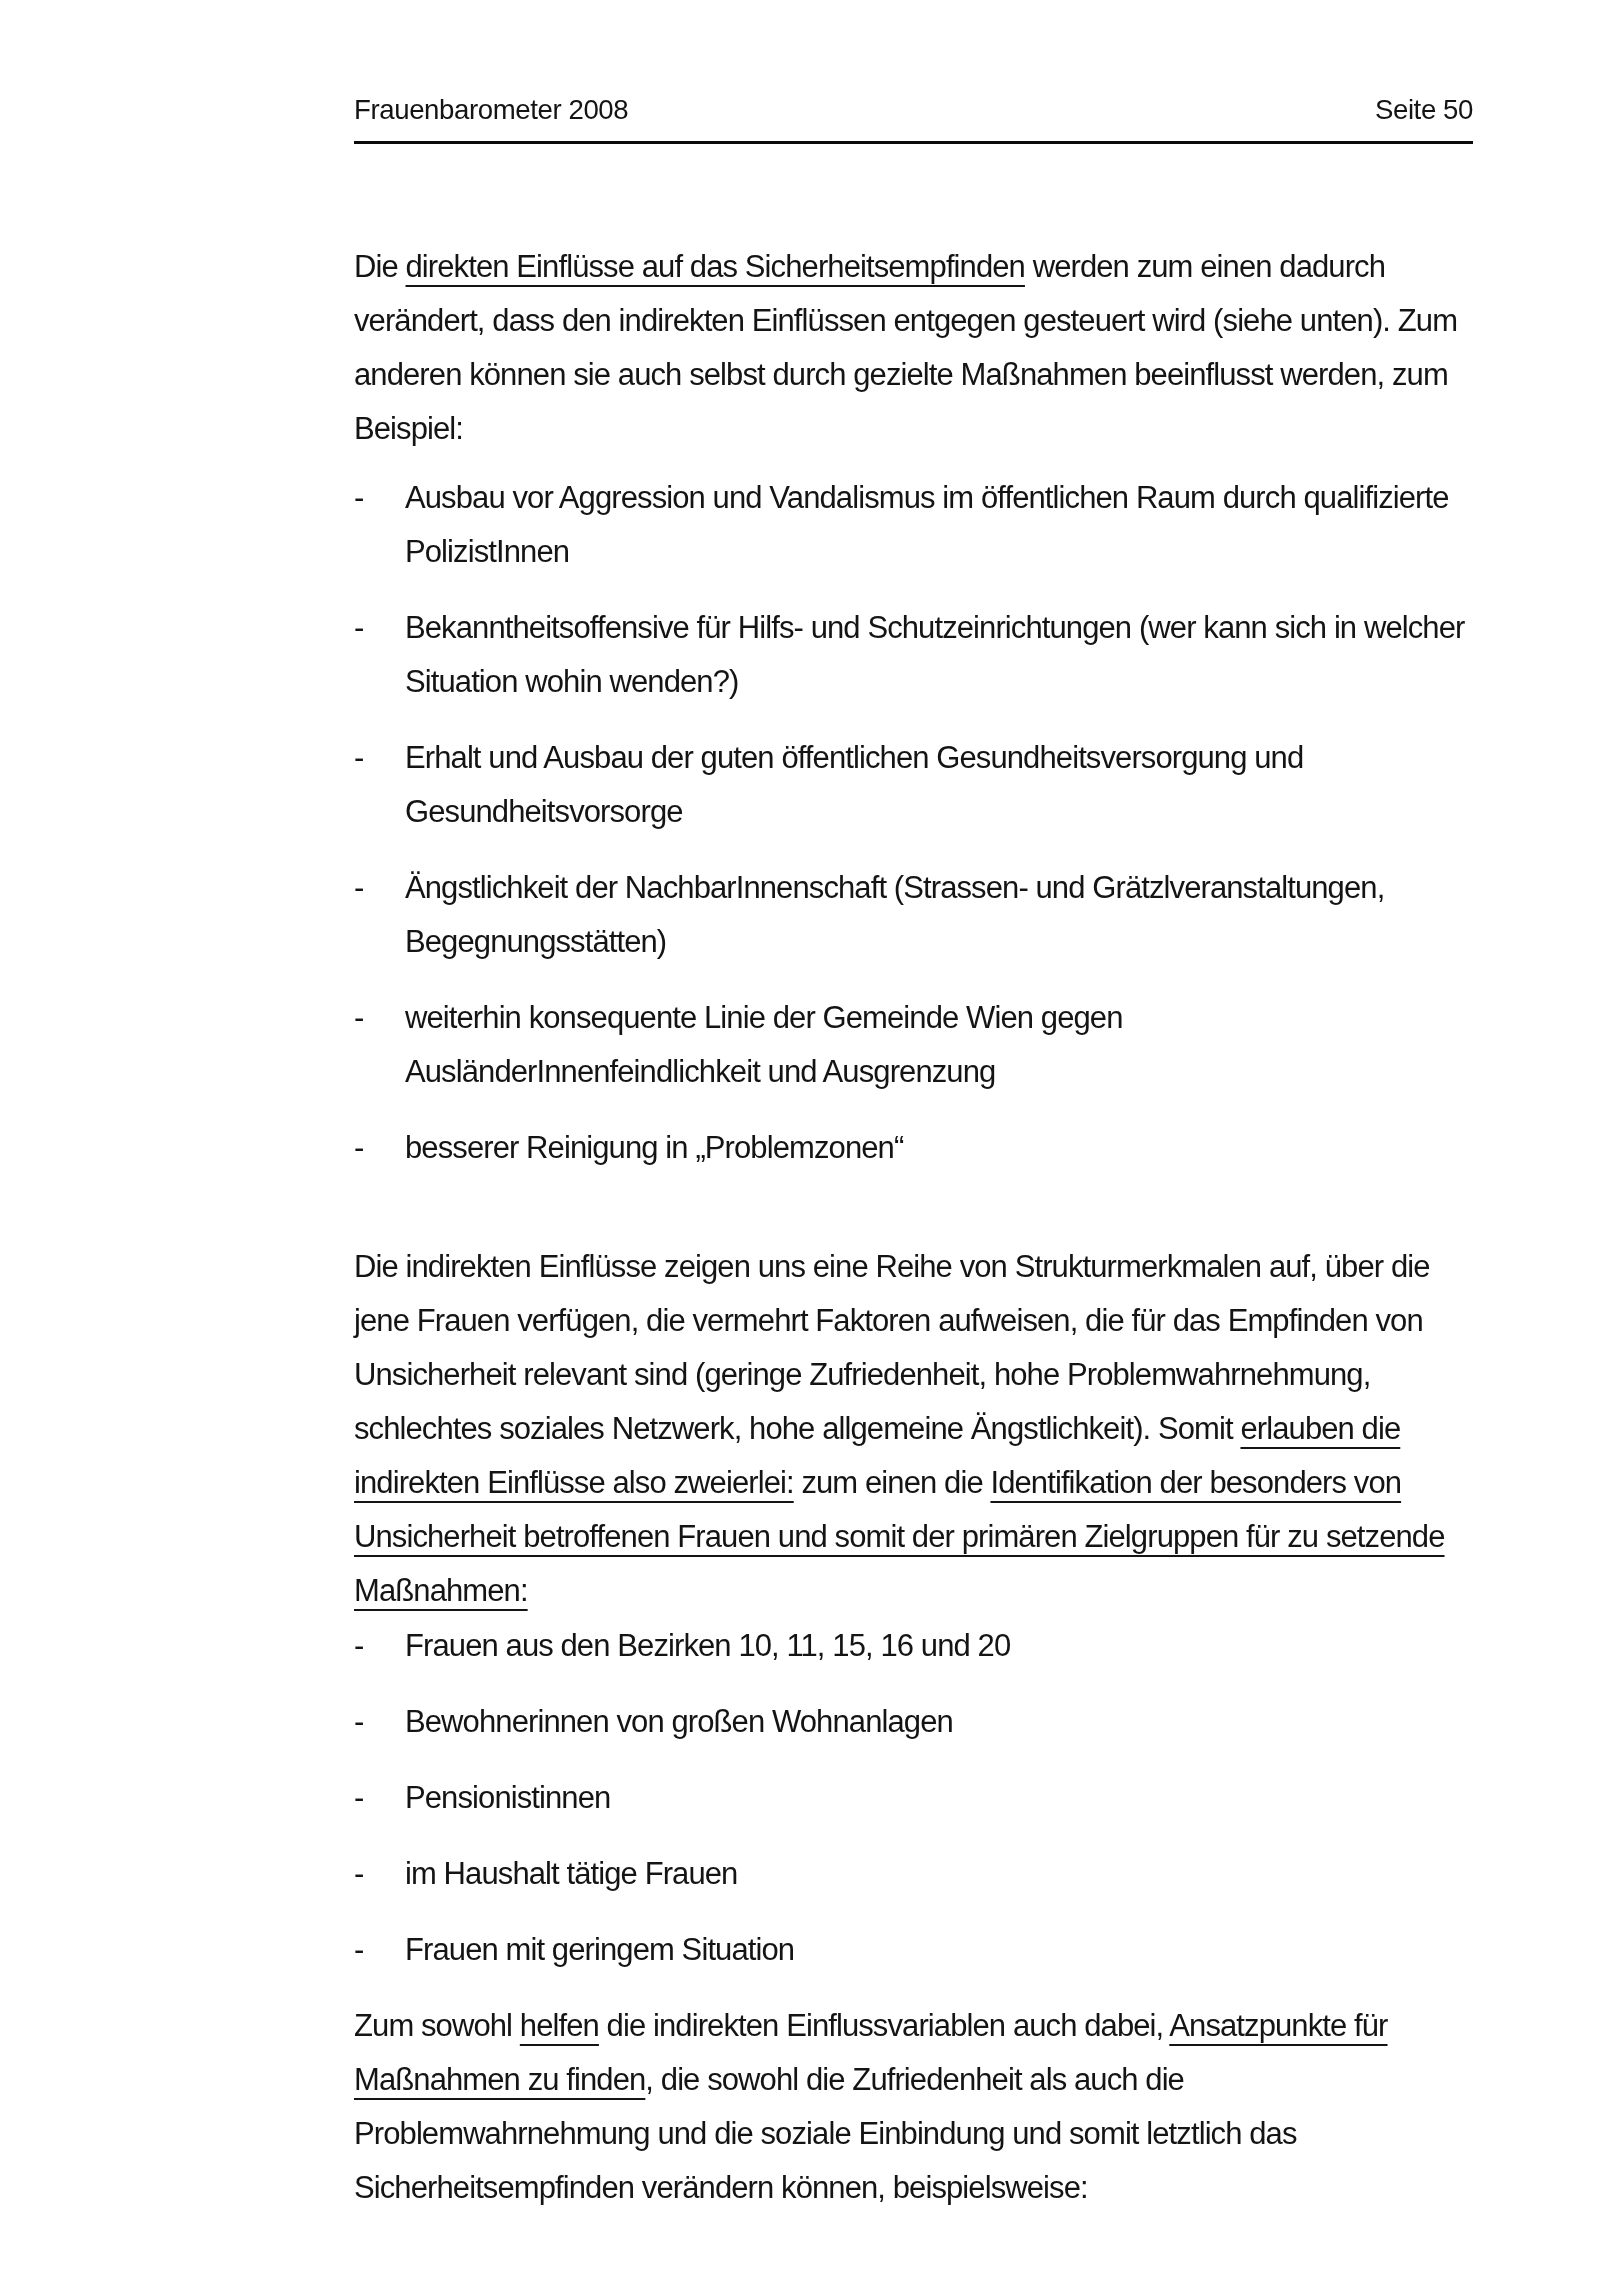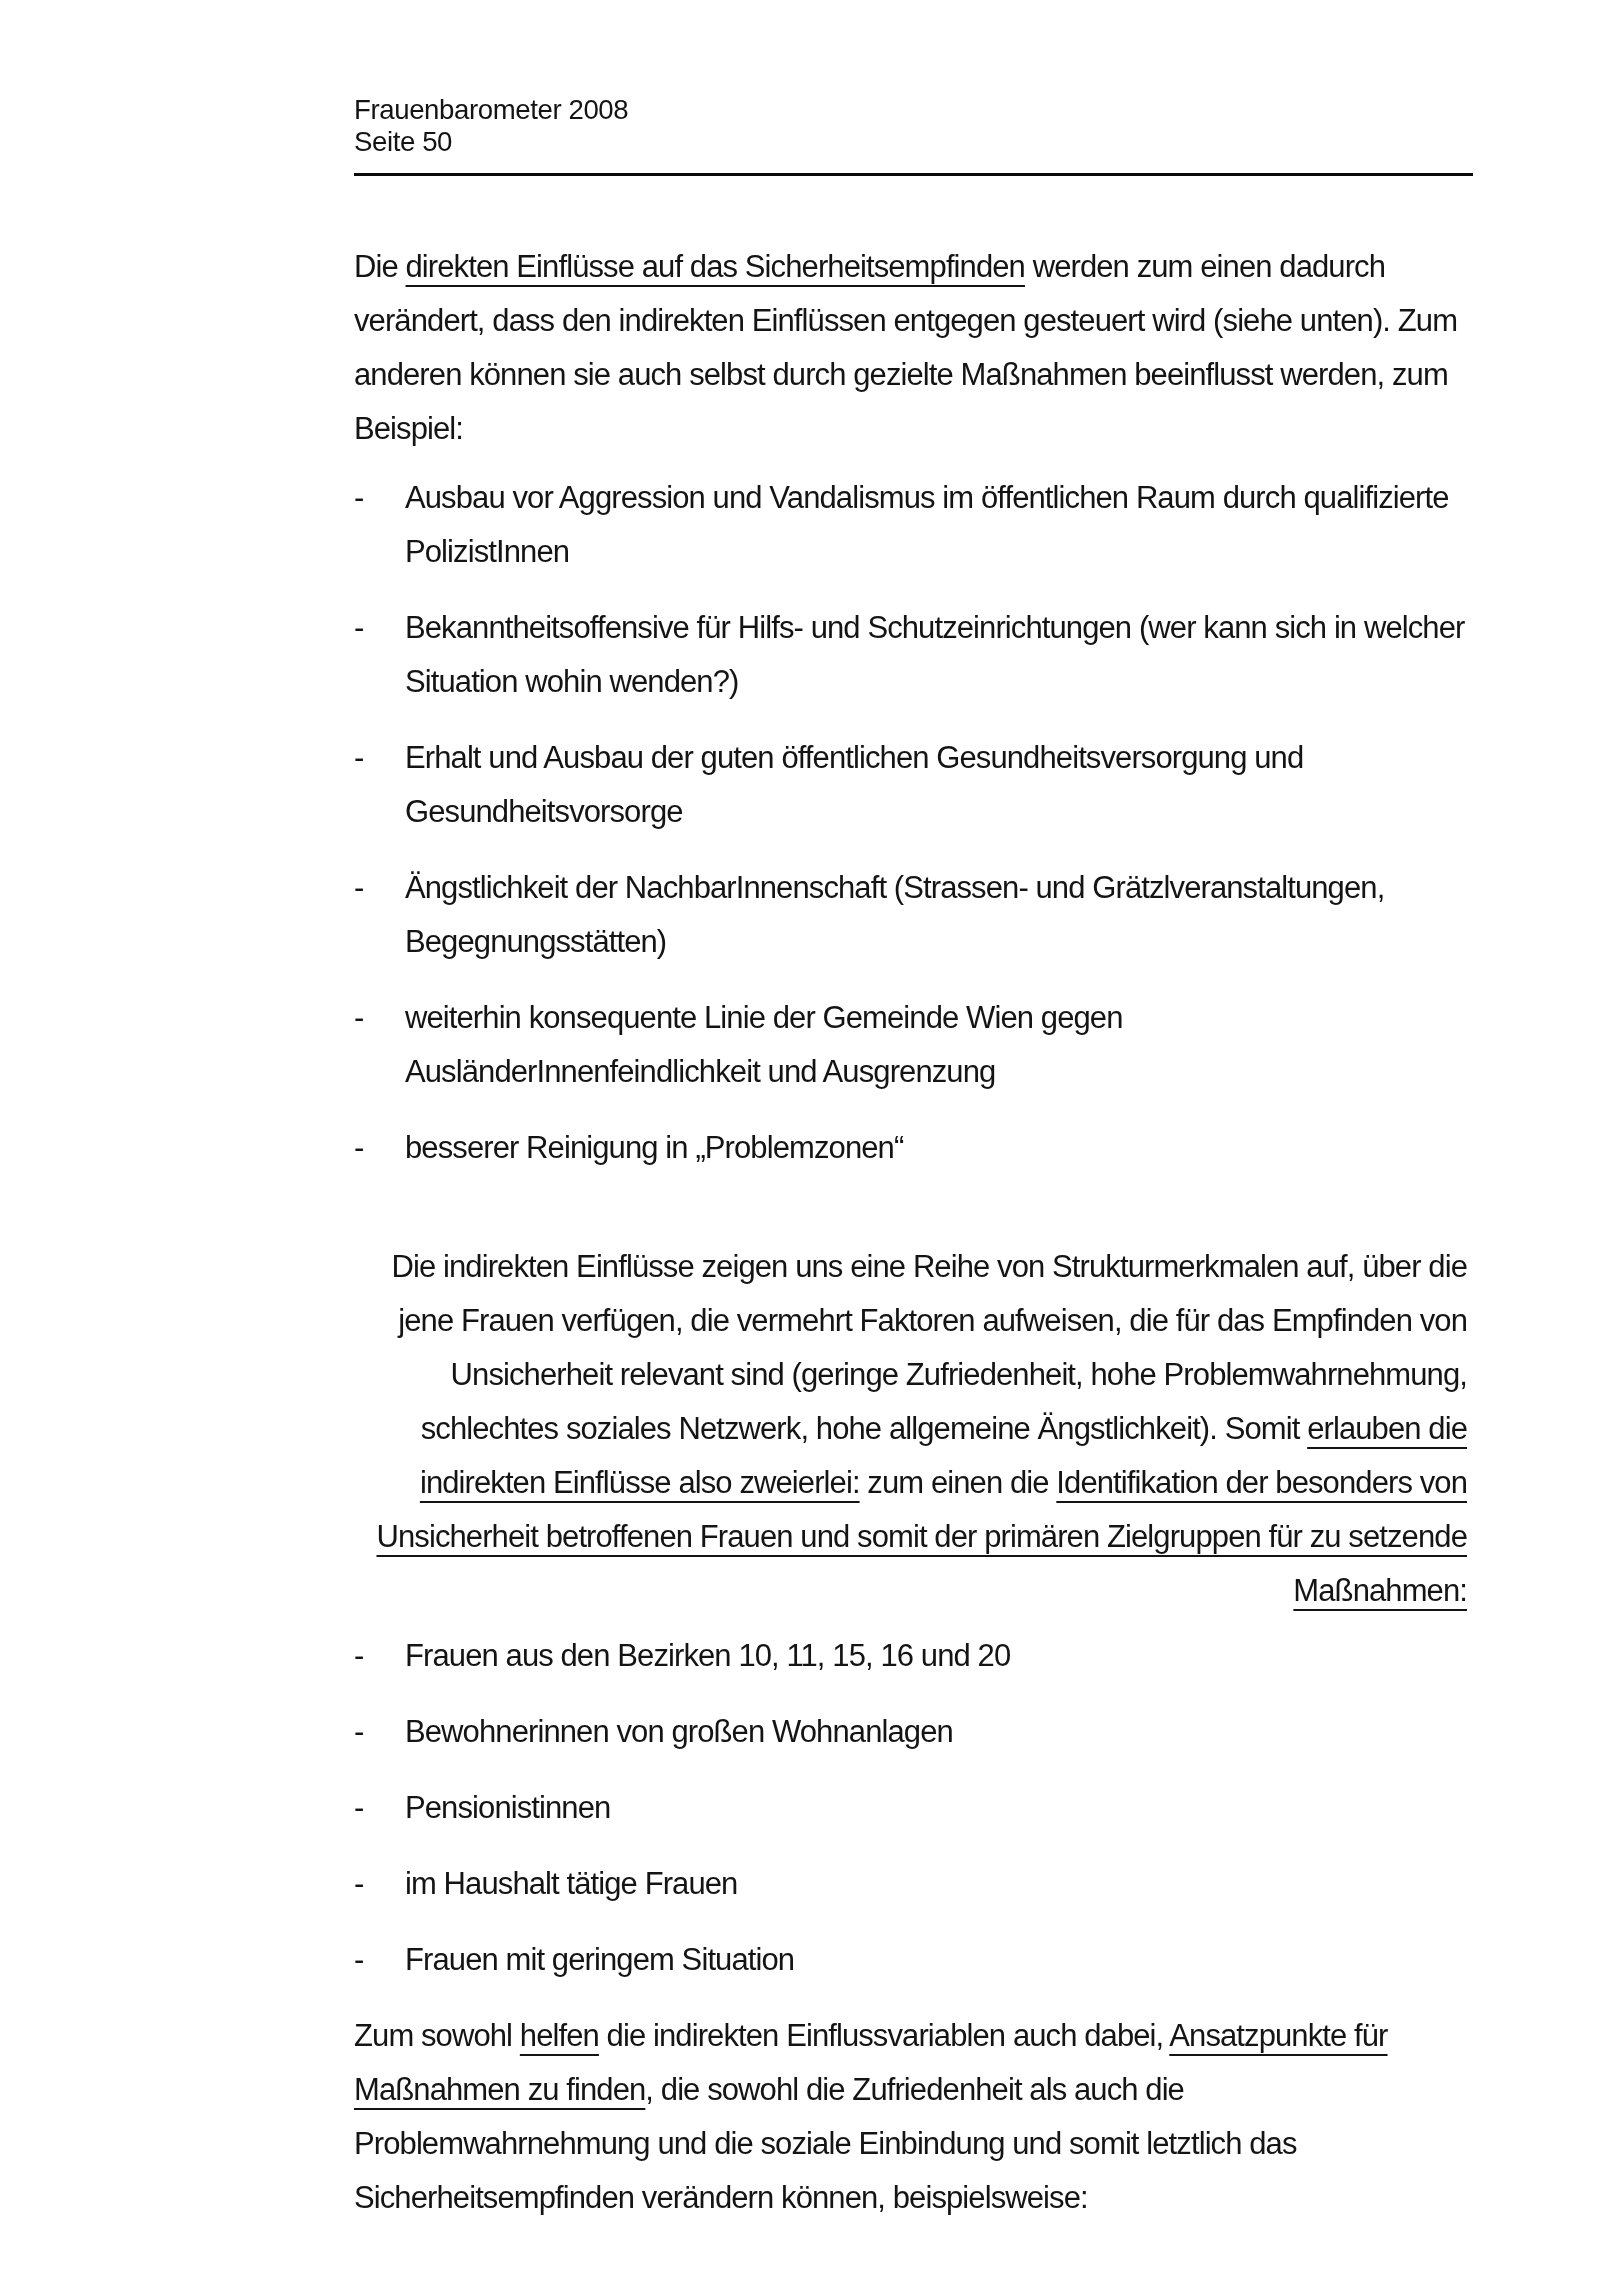--- a/index.html
+++ b/index.html
@@ -23,35 +23,34 @@
     left: 354px;
     top: 94px;
     width: 1119px;
     display: flex;
     justify-content: space-between;
     align-items: baseline;
     font-size: 27.6px;
     letter-spacing: -0.4px;
     padding-bottom: 14.6px;
     border-bottom: 3.2px solid #0a0a0a;
-    flex-direction: column;
   }
   
   .content {
     position: absolute;
     left: 354px;
     top: 240px;
     width: 1113px;
     font-size: 31px;
     line-height: 54px;
     letter-spacing: -0.9px;
   }
   p { margin: 0; }
   .p1 { margin-bottom: 14.6px; }
-  .p2 { margin-top: 65px; margin-bottom: 11px; text-align: right; }
+  .p2 { margin-top: 65px; margin-bottom: 1px; }
   .p3 { margin-top: 1.6px; }
   .u {
     text-decoration: underline;
     text-decoration-thickness: 2.4px;
     text-underline-offset: 8px;
   }
   ul.dash-list {
     list-style: none;
     margin: 0;
     padding: 0;

